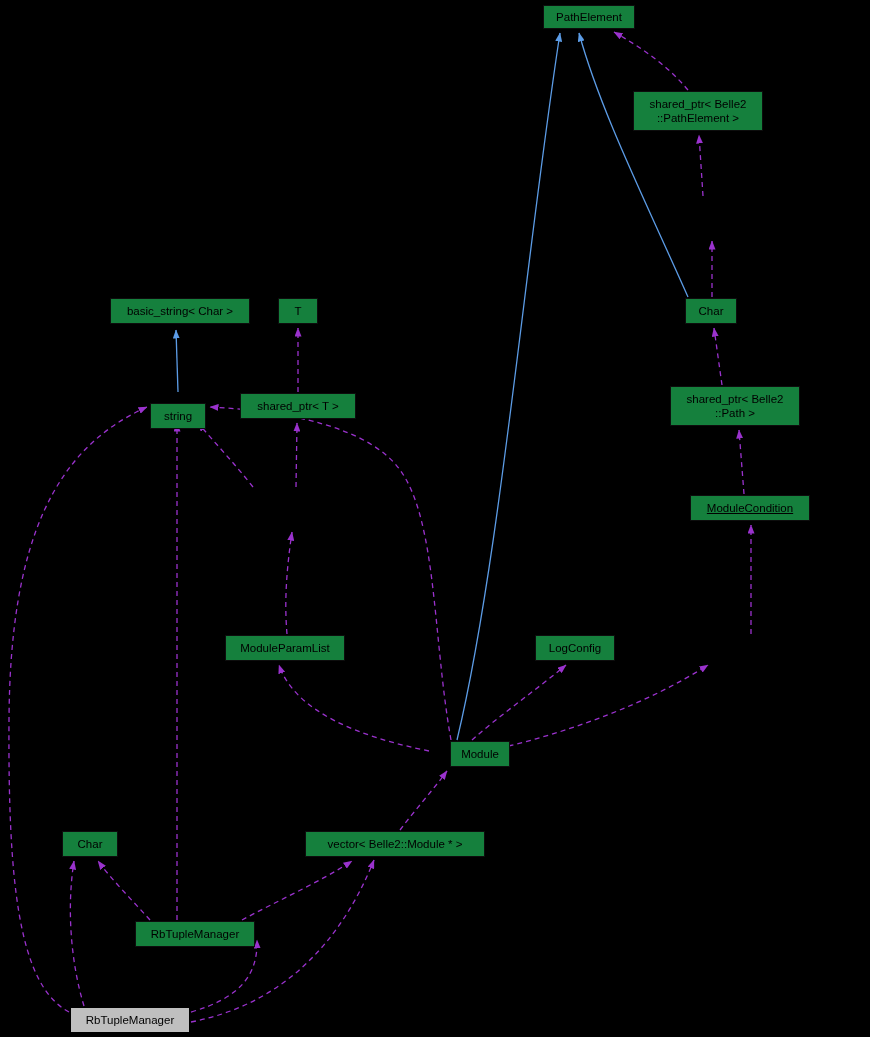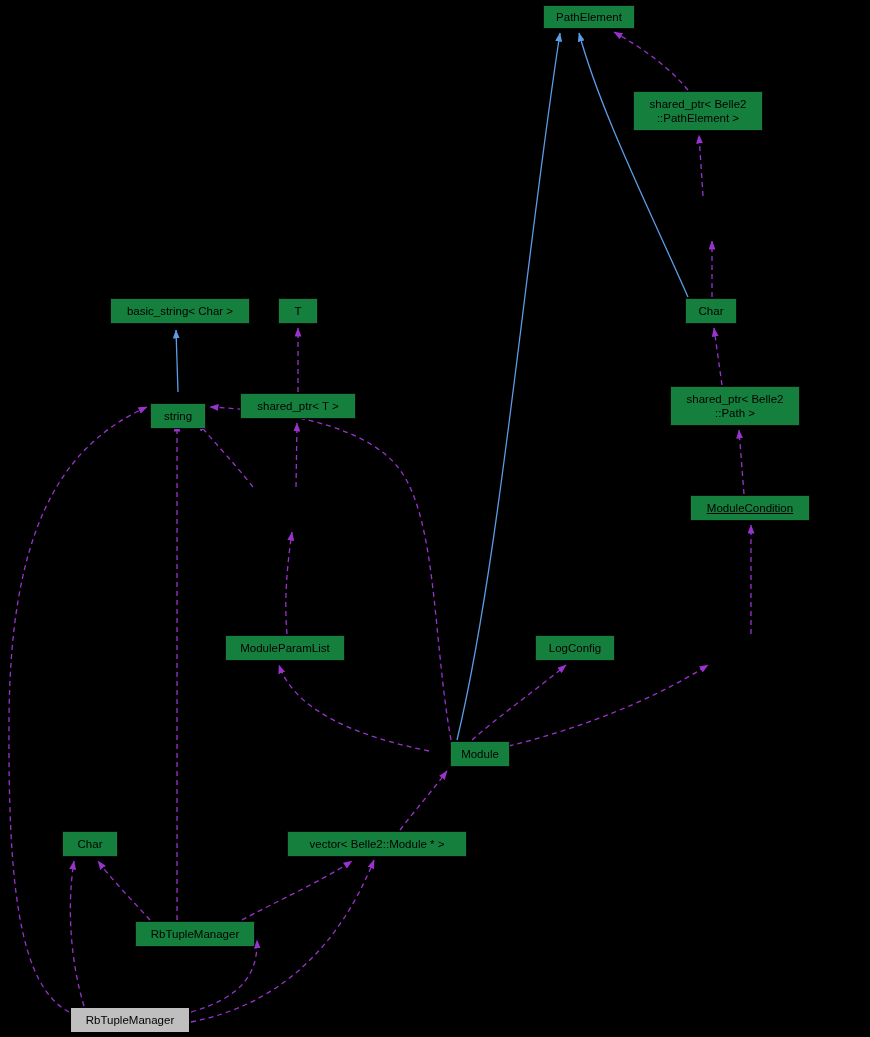--- a/index.html
+++ b/index.html
@@ -104,19 +104,19 @@
 
   <div class="node" style="left:225px;top:635px;width:120px;height:26px;text-align:center;">ModuleParamList</div>
 
   <div class="node" style="left:535px;top:635px;width:80px;height:26px;">LogConfig</div>
 
 
   <div class="node" style="left:450px;top:741px;width:60px;height:26px;">Module</div>
 
   <div class="node" style="left:62px;top:831px;width:56px;height:26px;">Char</div>
 
-  <div class="node" style="left:287px;top:831px;width:180px;height:26px;">vector&lt; Belle2::Module * &gt;</div>
+  <div class="node" style="left:305px;top:831px;width:180px;height:26px;">vector&lt; Belle2::Module * &gt;</div>
 
   <div class="node" style="left:135px;top:921px;width:120px;height:26px;">RbTupleManager</div>
 
   <div class="node highlight" style="left:70px;top:1007px;width:120px;height:26px;">RbTupleManager</div>
 
 </div>
 
 </body></html>

